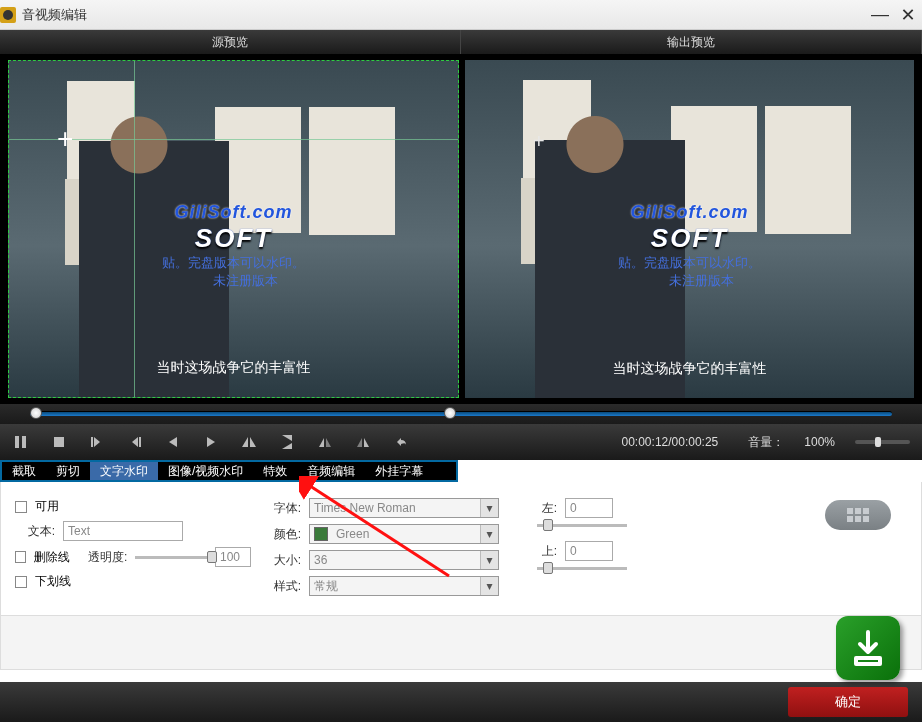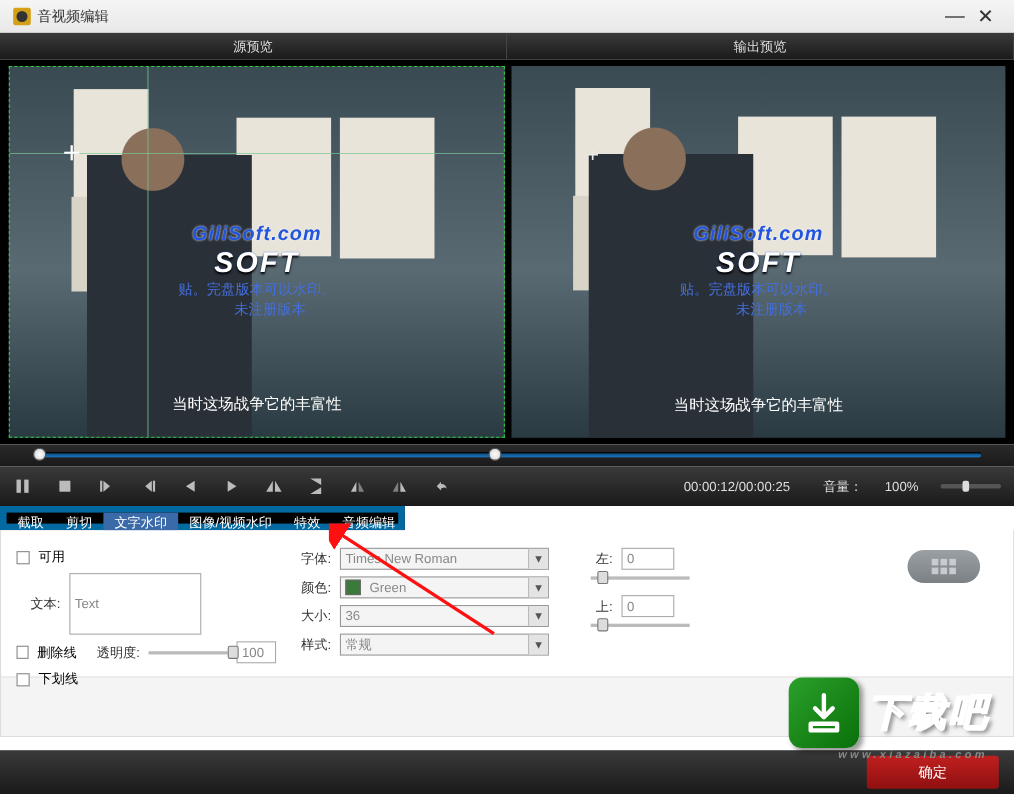--- a/index.html
+++ b/index.html
@@ -1,17 +1,17 @@
 <!DOCTYPE html>
 <html><head>
 <meta charset="utf-8">
 <style>
 * { margin: 0; padding: 0; box-sizing: border-box; }
 body { font-family: "Microsoft YaHei", Arial, sans-serif; font-size: 12px; background: #fff; width: 922px; height: 722px; overflow: hidden; position: relative; }
-.titlebar { background: linear-gradient(#f5f5f5,#e8e8e8); height: 30px; display: flex; align-items: center; padding: 0 12px; border-bottom: 1px solid #ccc; }
+.titlebar { background: linear-gradient(#f5f5f5,#e8e8e8); height: 30px; display: flex; align-items: center; padding: 0 0; border-bottom: 1px solid #ccc; }
 .titlebar .logo { width: 16px; height: 16px; background: #d4a017; border-radius: 2px; margin-right: 6px; position: relative; }
 .titlebar .logo::after { content: ""; position: absolute; inset: 3px; background: #333; border-radius: 50%; }
 .titlebar .title { color: #333; font-size: 13px; flex: 1; }
 .titlebar .winbtn { width: 28px; text-align: center; font-size: 18px; cursor: pointer; color: #333; }
 .previews-hdr { background: linear-gradient(#3a3a3a,#1a1a1a); height: 24px; display: flex; }
 .previews-hdr div { flex: 1; text-align: center; color: #ddd; font-size: 12px; line-height: 24px; border-right: 1px solid #444; }
 .previews { background: #000; height: 350px; display: flex; gap: 6px; padding: 6px 8px; }
 .pane { flex: 1; position: relative; overflow: hidden; background: linear-gradient(180deg,#3a4a52 0%,#5a6a72 55%,#2a3a42 100%); }
 .pane.src { border: 1px dashed #2ecc40; }
 .pane .photorect { position: absolute; background: #e8e4da; }
@@ -34,31 +34,31 @@
 .seektrack{position:absolute;top:7px;left:30px;right:30px;height:5px;background:linear-gradient(#0a4a7a,#1a7acc);border-radius:3px;border-top:1px solid #000}
 .seekthumb{position:absolute;top:3px;width:12px;height:12px;background:radial-gradient(circle,#fff,#ccc);border:1px solid #555;border-radius:50%}
 .controls{background:linear-gradient(#3a3a3a,#1a1a1a);height:36px;display:flex;align-items:center;padding:0 12px;gap:20px;color:#bbb}
 .ctrl-icon{cursor:pointer;display:inline-flex;align-items:center;justify-content:center;width:18px;height:18px}
 .ctrl-spacer{flex:1}
 .timecode{color:#ddd;font-size:12px}
 .vol-label{color:#ddd;margin-left:10px}
 .vol-pct{color:#ddd}
 .vol-slider{width:55px;height:4px;background:#555;position:relative;border-radius:2px}
 .vol-slider .thumb{position:absolute;top:-3px;left:20px;width:6px;height:10px;background:#ddd;border-radius:2px}
-.tabbar{background:#000;height:22px;display:flex;align-items:flex-start;border:6px solid #0369a1;width:368px;position:relative}
+.tabbar{background:#000;height:22px;display:flex;align-items:flex-start;border:2px solid #0369a1;width:458px;position:relative}
 .tabbar .tab{color:#fff;font-size:12px;padding:0 10px;line-height:18px;cursor:pointer;white-space:nowrap}
 .tabbar .tab.active{background:#3a6aa8}
 .panel{background:#fff;padding:10px 14px 14px;height:134px;position:relative;border:1px solid #ddd;border-top:none}
 .row{display:flex;align-items:center;margin:6px 0;gap:8px}
 .col-l{width:236px}
 .col-m{position:absolute;left:260px;top:10px;width:260px}
 .col-r{position:absolute;left:536px;top:10px;width:130px}
 .col-btn{position:absolute;right:30px;top:18px}
 .lbl{color:#333;font-size:12px;min-width:40px;text-align:right}
-input[type=text].field{border:1px solid #aaa;padding:20px 4px;font-size:12px;width:120px;color:#888}
+input[type=text].field{border:1px solid #aaa;padding:2px 4px;font-size:12px;width:120px;color:#888}
 input[type=text].num{border:1px solid #aaa;padding:2px 4px;font-size:12px;width:48px;color:#888;text-align:left}
 .combo{display:flex;align-items:center;border:1px solid #999;background:#f4f4f4;color:#888;font-size:12px;height:20px;width:190px}
 .combo .swatch{width:14px;height:14px;background:#3a7a3a;margin:0 4px;border:1px solid #666}
 .combo .txt{flex:1;padding:0 4px}
 .combo .caret{width:18px;text-align:center;background:#e4e4e4;border-left:1px solid #bbb;color:#555;line-height:18px}
 .chk{width:12px;height:12px;border:1px solid #888;background:#fff;display:inline-block;vertical-align:middle}
 .hslider{width:82px;height:3px;background:#bbb;position:relative;display:inline-block;vertical-align:middle}
 .hslider .th{position:absolute;top:-5px;left:0;width:10px;height:12px;background:#ddd;border:1px solid #777;border-radius:2px}
 .inline-sl{width:90px;height:3px;background:#bbb;position:relative;margin-top:4px}
 .inline-sl .th{position:absolute;top:-5px;left:6px;width:10px;height:12px;background:#ddd;border:1px solid #777;border-radius:2px}
@@ -313,14 +313,13 @@
 <div class="bottombar">
   <button class="okbtn">确定</button>
 </div>
 
 <div class="dlbadge">
   <div class="ico">
     <svg viewBox="0 0 40 40">
         <path d="M20 4 v18 M12 16 l8 8 l8 -8 M8 30 h24 v6 h-24 z" stroke="#fff" stroke-width="4" fill="none" stroke-linecap="round" stroke-linejoin="round"></path>
       </svg>
   </div>
-  <div class="txt"><span>下载吧</span><div class="sub">www.xiazaiba.com</div></div>
 </div>
 
 </body></html>

